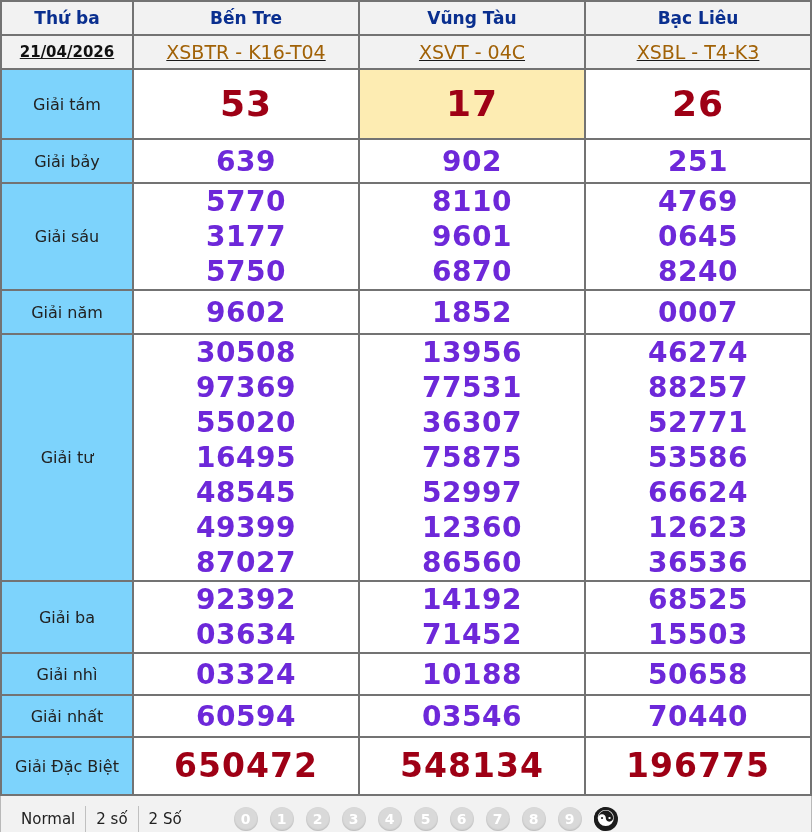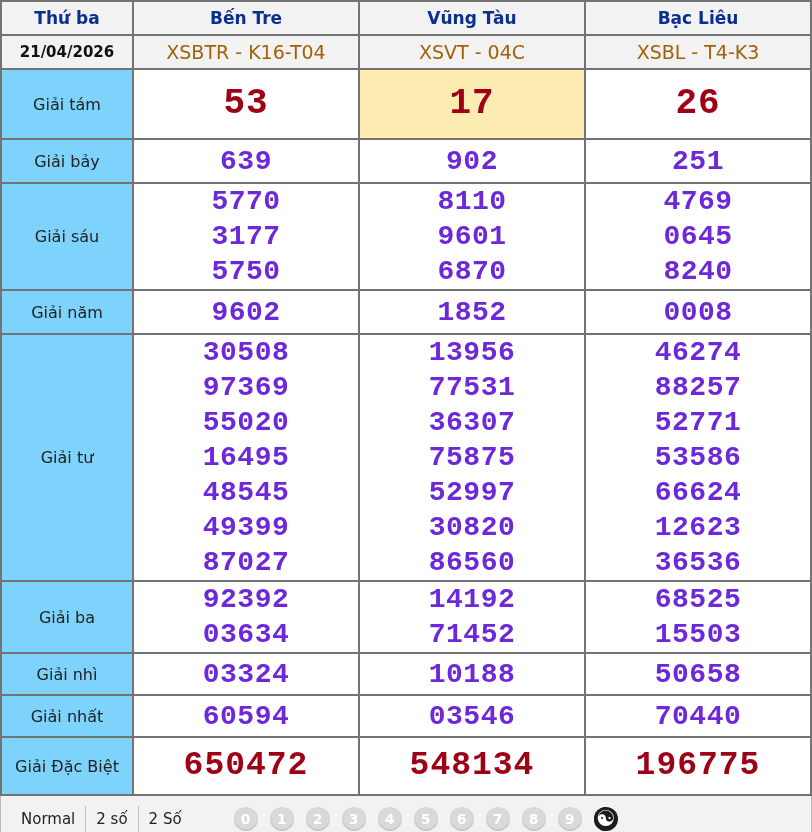--- a/index.html
+++ b/index.html
@@ -34,21 +34,21 @@
     font-size: 17px;
     font-weight: bold;
     color: #0a2f8f;
   }
   .hdr-prov {
     font-size: 17px;
     font-weight: bold;
     color: #0a2f8f;
   }
   
-  .code-row { height: 34px; background: #f2f2f2; }
+  .code-row { height: 34px; background: #f2f2f2; text-decoration: underline; }
   .code-date {
     font-size: 15px;
     font-weight: bold;
     color: #111;
   }
   .code-cell {
     font-size: 19px;
     color: #a16207;
     font-weight: normal;
   }
@@ -61,21 +61,21 @@
   }
 
   
   .num-cell {
     font-size: 28px;
     font-weight: bold;
     color: #6d28d9;
     line-height: 35px;
     letter-spacing: 0.5px;
   }
-  .num-cell div { white-space: nowrap; font-family: Liberation Mono, monospace; }
+  .num-cell div { white-space: nowrap; }
 
   
   .big-red {
     color: #9e0015;
     font-weight: bold;
     letter-spacing: 1px;
   }
   .g8 .num-cell { font-size: 36px; line-height: 44px; height: 68px; }
   .g8 .highlight { background: #fdecb2; }
   .gdb .num-cell { font-size: 33px; line-height: 42px; }
@@ -233,42 +233,42 @@
 
     <tr class="row-g5">
       <td class="prize-label">Giải năm</td>
       <td class="num-cell">
           <div>9602</div>
         </td>
       <td class="num-cell">
           <div>1852</div>
         </td>
       <td class="num-cell">
-          <div>0008</div>
+          <div>0007</div>
         </td>
     </tr>
 
     <tr class="row-g4">
       <td class="prize-label">Giải tư</td>
       <td class="num-cell">
         <div>30508</div>
         <div>97369</div>
         <div>55020</div>
         <div>16495</div>
         <div>48545</div>
         <div>49399</div>
         <div>87027</div>
       </td>
       <td class="num-cell">
         <div>13956</div>
         <div>77531</div>
         <div>36307</div>
         <div>75875</div>
         <div>52997</div>
-        <div>30820</div>
+        <div>12360</div>
         <div>86560</div>
       </td>
       <td class="num-cell">
         <div>46274</div>
         <div>88257</div>
         <div>52771</div>
         <div>53586</div>
         <div>66624</div>
         <div>12623</div>
         <div>36536</div>

